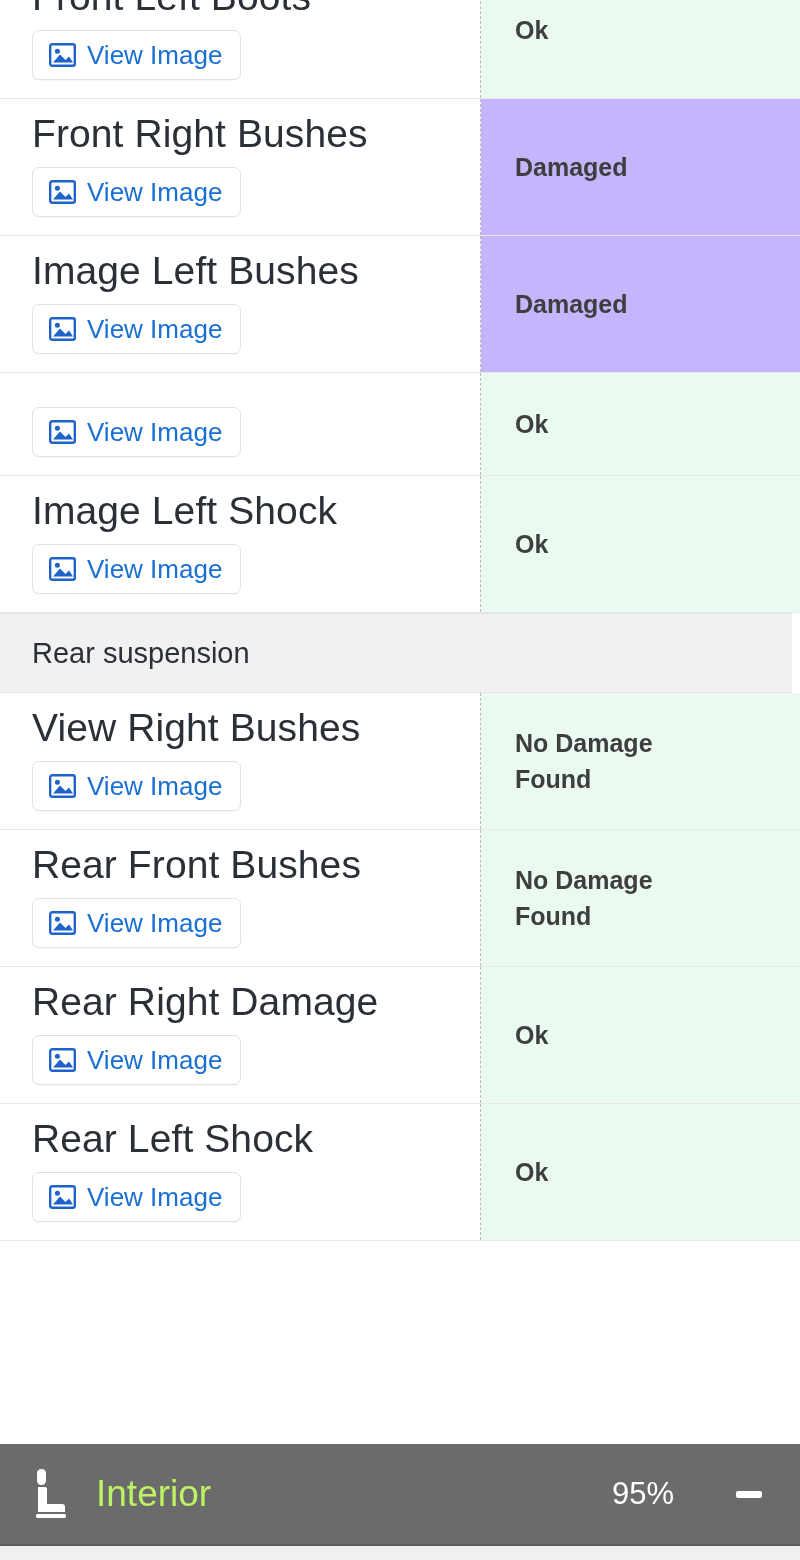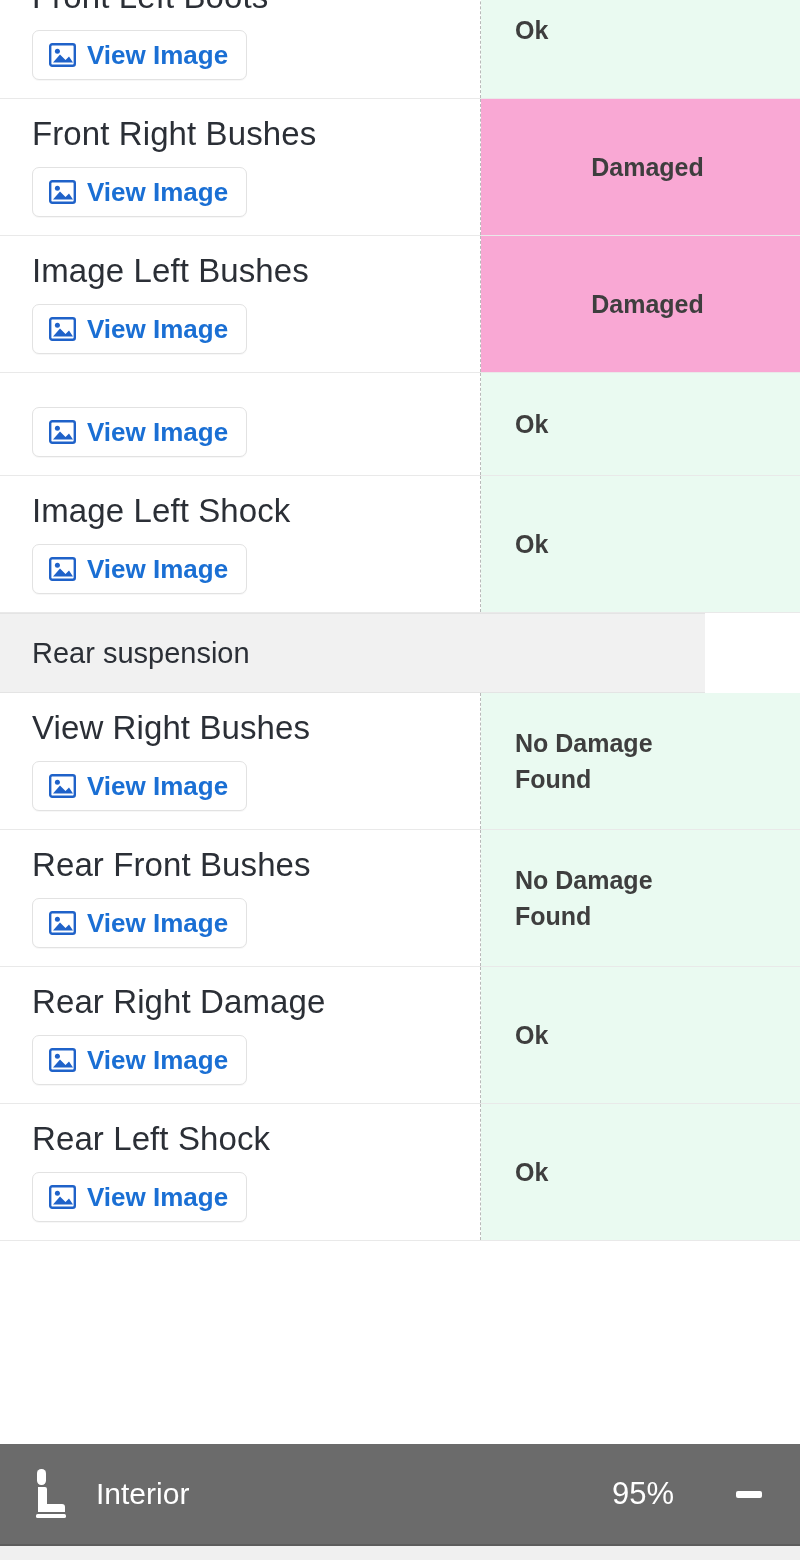--- a/index.html
+++ b/index.html
@@ -38,21 +38,21 @@
     padding: 18px 0 18px 32px;
     background: #ffffff;
     border-right: 1px dashed #b9b9b9;
     display: flex;
     flex-direction: column;
     align-items: flex-start;
     justify-content: flex-start;
   }
 
   .part-name {
-    font-size: 33px;
+    font-size: 39px;
     line-height: 34px;
     color: #2b2f36;
     font-weight: 400;
     letter-spacing: 0.1px;
     white-space: nowrap;
   }
 
   .view-image-btn {
     margin-top: 16px;
     display: inline-flex;
@@ -63,53 +63,53 @@
     border-radius: 7px;
     background: #ffffff;
     box-shadow: 0 1px 1px rgba(0,0,0,0.035);
     cursor: pointer;
   }
 
   .view-image-label {
     font-size: 26px;
     line-height: 28px;
     color: #1a6fd4;
-    font-weight: 700;
+    font-weight: 400;
     white-space: nowrap;
   }
 
   .img-icon {
     width: 27px;
     height: 24px;
     display: block;
     flex: none;
   }
 
   .status-cell {
     flex: 1;
     box-sizing: border-box;
     padding: 0 20px 0 34px;
     display: flex;
     align-items: center;
   }
 
   .status-cell.ok       { background: #eafaf1; }
-  .status-cell.damaged  { background: #f9a8d4; justify-content: center; }
+  .status-cell.damaged  { background: #c4b5fd; }
 
   .status-text {
     font-size: 25px;
     line-height: 36px;
     font-weight: 700;
     color: #3e3e3e;
     max-width: 185px;
   }
 
   
   .section-row {
-    width: 705px;
+    width: 792px;
     box-sizing: border-box;
     background: #f1f1f1;
     border-bottom: 1px solid #e4e4e4;
     border-top: 1px solid #e4e4e4;
     padding: 22px 0 22px 32px;
     display: flex;
     align-items: center;
   }
 
   .section-title {
@@ -136,23 +136,23 @@
 
   .seat-icon {
     width: 40px;
     height: 52px;
     flex: none;
     display: block;
   }
 
   .bottom-label {
     margin-left: 28px;
-    font-size: 30px;
+    font-size: 37px;
     line-height: 34px;
-    color: #ffffff;
+    color: #bef264;
     font-weight: 400;
   }
 
   .bottom-spacer { flex: 1; }
 
   .bottom-pct {
     font-size: 31px;
     line-height: 34px;
     color: #ffffff;
     font-weight: 400;

